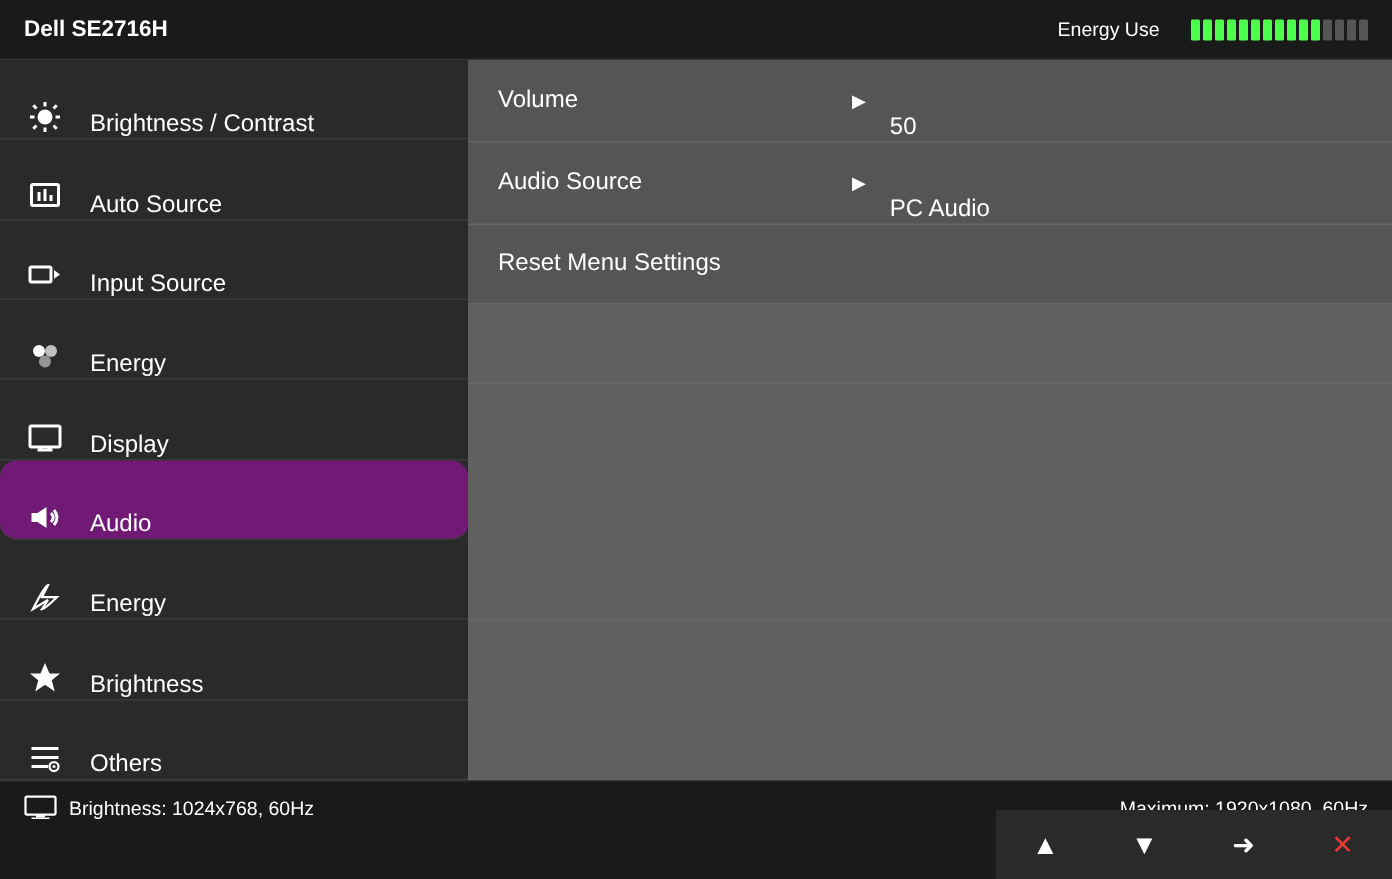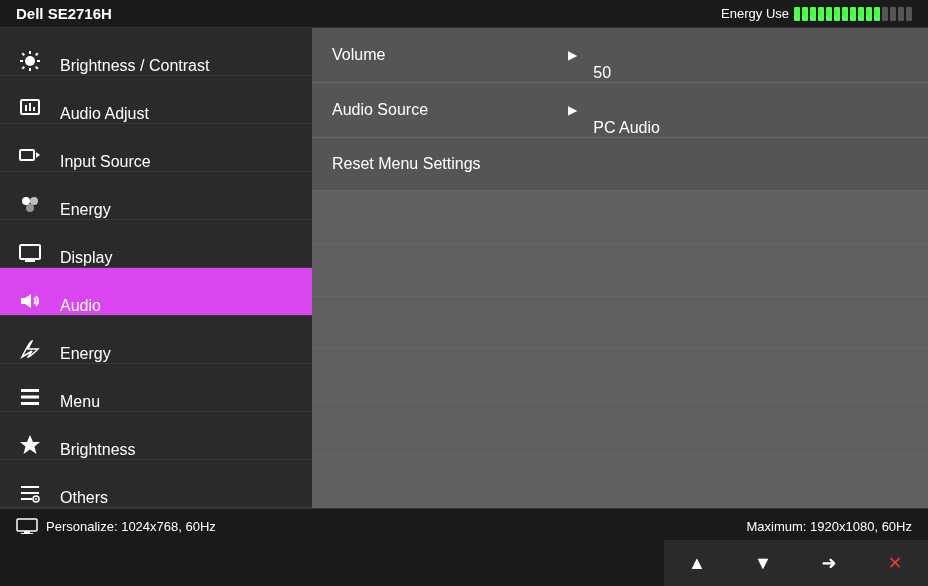--- a/index.html
+++ b/index.html
@@ -13,32 +13,32 @@
       position: relative;
     }
 
     
     .top-bar {
       display: flex;
       align-items: center;
       justify-content: space-between;
       background: #1a1a1a;
       padding: 0 16px;
-      height: 28px;
+      height: 40px;
       border-bottom: 1px solid #333;
     }
     .top-bar-title {
       font-size: 15px;
       font-weight: bold;
       color: white;
     }
     .energy-use {
       display: flex;
       align-items: center;
-      gap: 5px;
+      gap: 21px;
       font-size: 13px;
       color: white;
     }
     .energy-bar {
       display: flex;
       gap: 2px;
       align-items: center;
     }
     .energy-segment {
       width: 6px;
@@ -64,21 +64,22 @@
     .sidebar-item {
       display: flex;
       align-items: flex-end;
       gap: 16px;
       padding: 0 16px;
       height: 55px;
       cursor: pointer;
       border-bottom: 1px solid #3a3a3a;
     }
     .sidebar-item.active {
-      background: #d946ef;
+      background: #701a75;
+      border-radius: 11px;
     }
     .sidebar-icon {
       width: 28px;
       height: 28px;
       display: flex;
       align-items: center;
       justify-content: center;
       flex-shrink: 0;
     }
     .sidebar-label {
@@ -214,21 +215,21 @@
       </div>
       <div class="sidebar-item">
         <span class="sidebar-icon">
           <svg width="24" height="24" viewBox="0 0 24 24">
             <rect x="3" y="3" width="18" height="14" rx="1" fill="none" stroke="white" stroke-width="2"></rect>
             <line x1="8" y1="8" x2="8" y2="14" stroke="white" stroke-width="2"></line>
             <line x1="12" y1="6" x2="12" y2="14" stroke="white" stroke-width="2"></line>
             <line x1="16" y1="10" x2="16" y2="14" stroke="white" stroke-width="2"></line>
           </svg>
         </span>
-        <span class="sidebar-label">Audio Adjust</span>
+        <span class="sidebar-label">Auto Source</span>
       </div>
       <div class="sidebar-item">
         <span class="sidebar-icon">
           <svg width="24" height="24" viewBox="0 0 24 24">
             <rect x="2" y="5" width="14" height="10" rx="1" fill="none" stroke="white" stroke-width="2"></rect>
             <polygon points="18,7 22,10 18,13" fill="white"></polygon>
           </svg>
         </span>
         <span class="sidebar-label">Input Source</span>
       </div>
@@ -263,30 +264,20 @@
         </span>
         <span class="sidebar-label">Audio</span>
       </div>
       <div class="sidebar-item">
         <span class="sidebar-icon">
           <svg width="24" height="24" viewBox="0 0 24 24">
             <path d="M4,20 Q12,4 14,4 L10,12 L20,12 Q12,20 10,20 L14,14 Z" fill="none" stroke="white" stroke-width="1.5"></path>
           </svg>
         </span>
         <span class="sidebar-label">Energy</span>
-      </div>
-      <div class="sidebar-item">
-        <span class="sidebar-icon">
-          <svg width="24" height="24" viewBox="0 0 24 24">
-            <rect x="3" y="4" width="18" height="3" fill="white"></rect>
-            <rect x="3" y="10.5" width="18" height="3" fill="white"></rect>
-            <rect x="3" y="17" width="18" height="3" fill="white"></rect>
-          </svg>
-        </span>
-        <span class="sidebar-label">Menu</span>
       </div>
       <div class="sidebar-item">
         <span class="sidebar-icon">
           <svg width="24" height="24" viewBox="0 0 24 24">
             <polygon points="12,2 15,9 22,9 16.5,13.5 18.5,21 12,16.5 5.5,21 7.5,13.5 2,9 9,9" fill="white"></polygon>
           </svg>
         </span>
         <span class="sidebar-label">Brightness</span>
       </div>
       <div class="sidebar-item">
@@ -327,21 +318,21 @@
 
 </div>
 
 <div class="bottom-bar">
   <div class="resolution-text">
     <svg width="22" height="16" viewBox="0 0 22 16">
       <rect x="1" y="1" width="20" height="12" rx="1" fill="none" stroke="white" stroke-width="1.5"></rect>
       <rect x="8" y="13" width="6" height="2" fill="white"></rect>
       <rect x="5" y="15" width="12" height="1" fill="white"></rect>
     </svg>
-    <span>Personalize: 1024x768, 60Hz</span>
+    <span>Brightness: 1024x768, 60Hz</span>
   </div>
   <span class="max-resolution">Maximum: 1920x1080, 60Hz</span>
 </div>
 
 <div class="nav-buttons">
   <button class="nav-btn">▲</button>
   <button class="nav-btn">▼</button>
   <button class="nav-btn">➜</button>
   <button class="nav-btn red">✕</button>
 </div>

